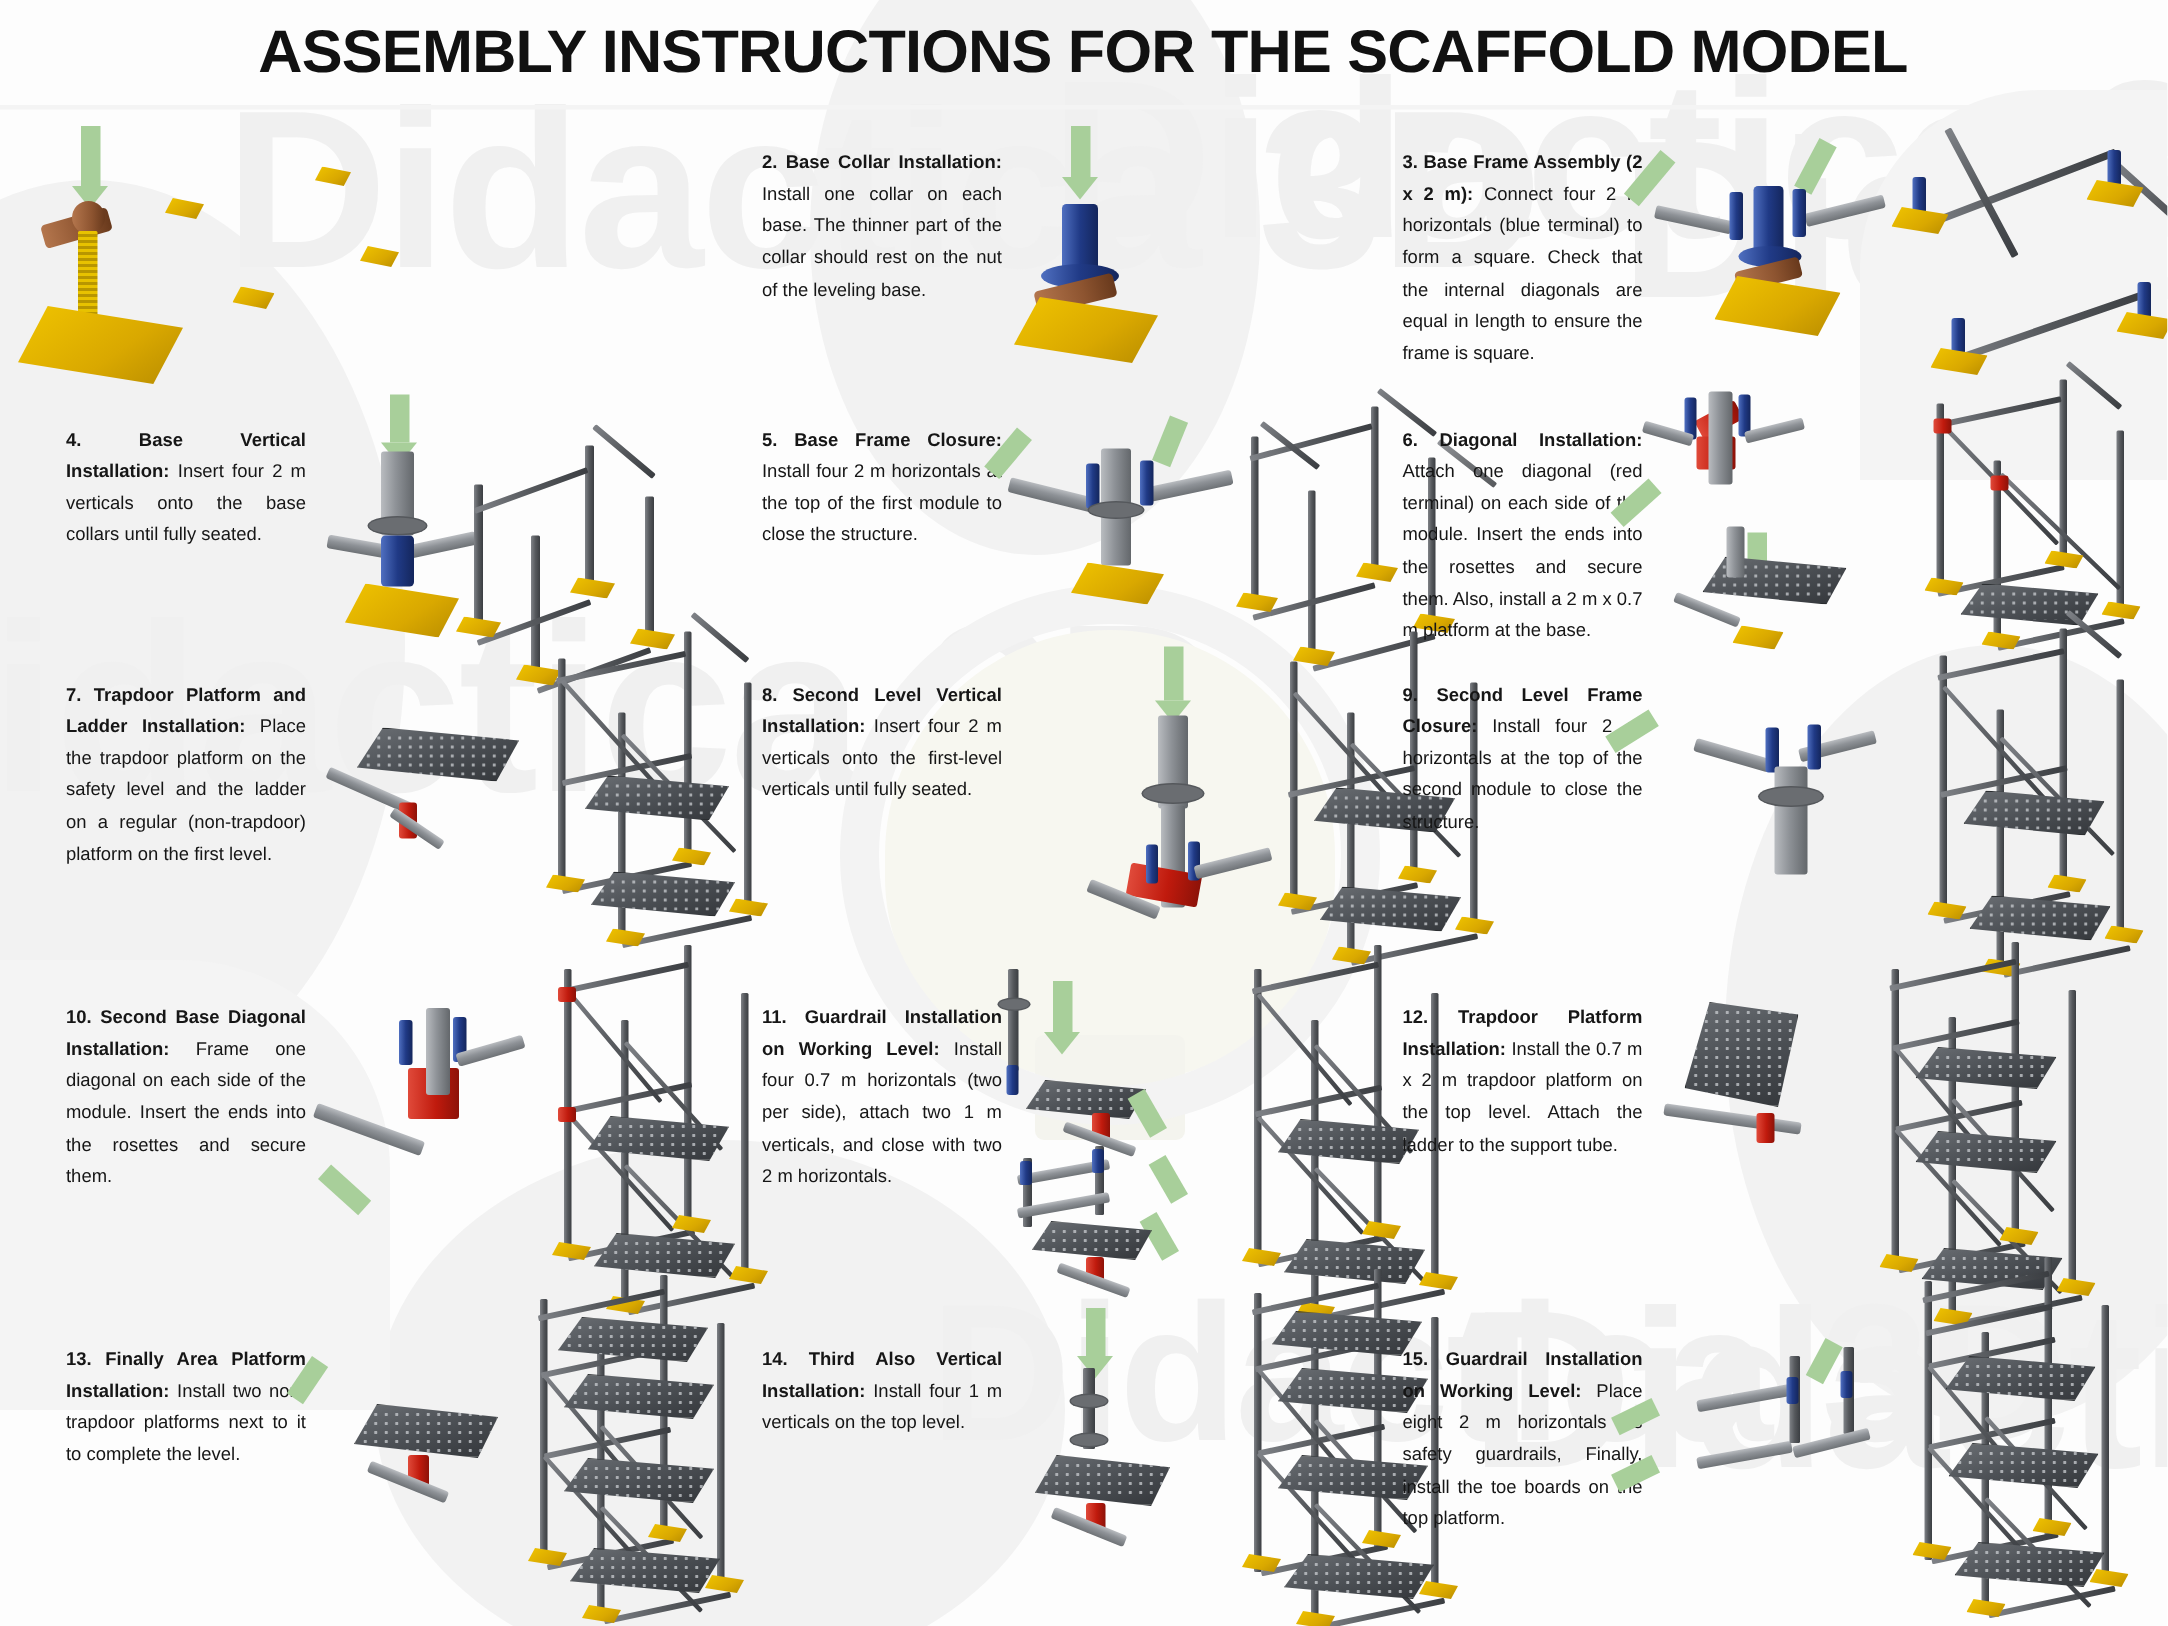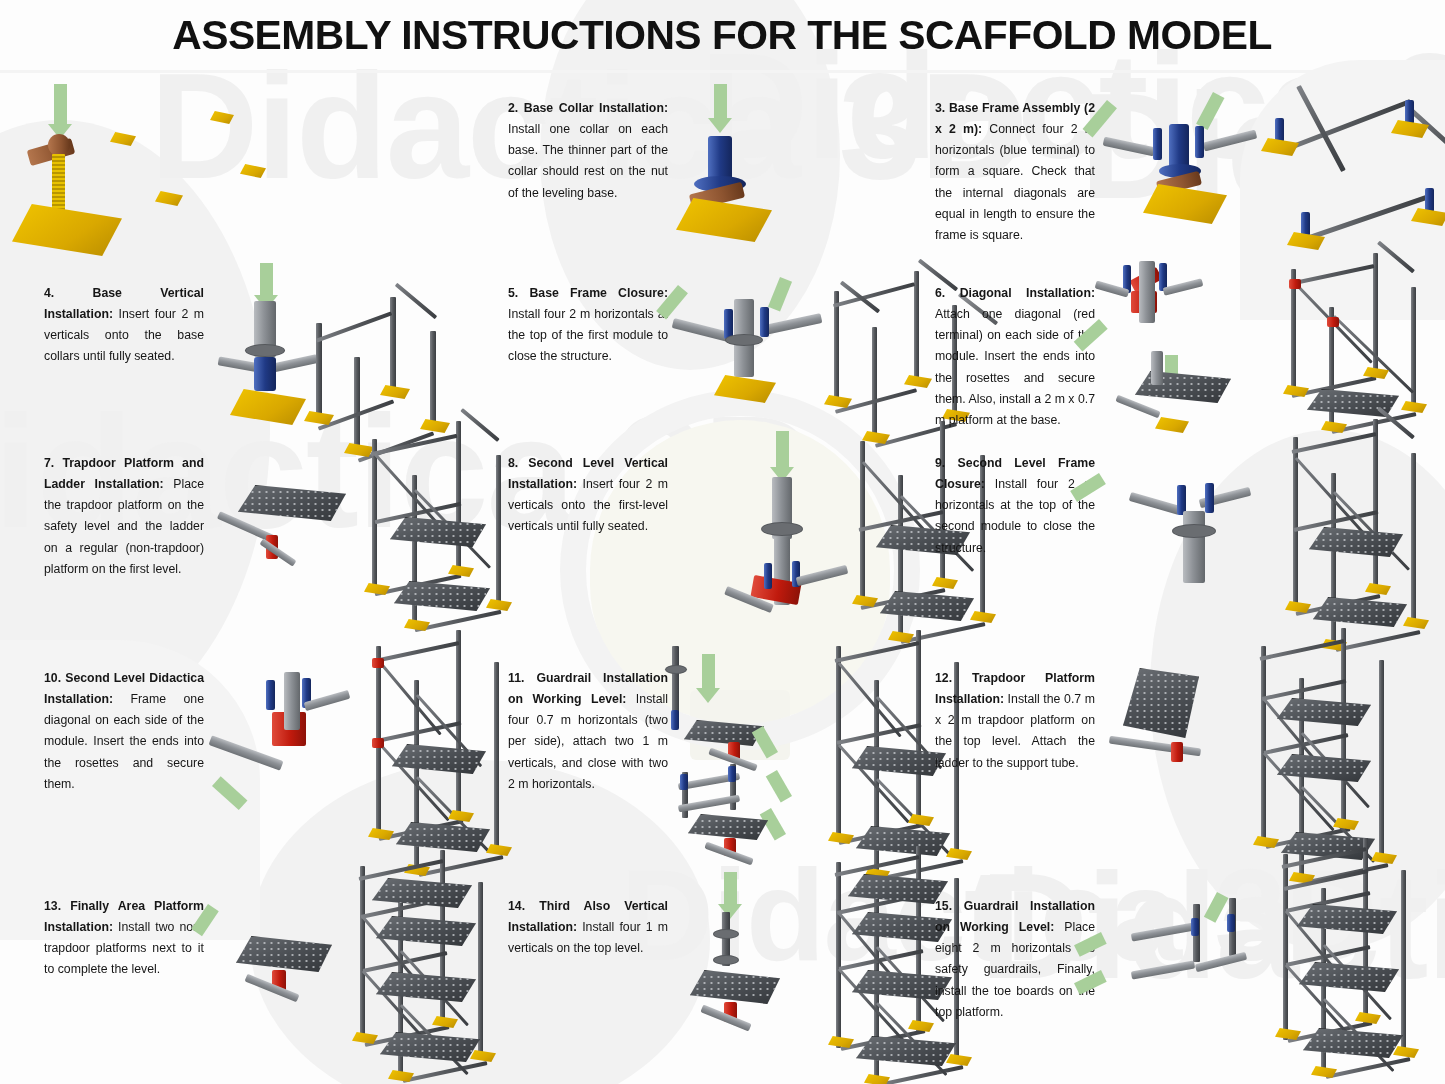--- a/index.html
+++ b/index.html
@@ -547,21 +547,21 @@
         <div class="plate-yellow" style="left:190px; top:170px; width:26px; height:12px; clip-path:polygon(18% 0%,100% 28%,82% 100%,0% 72%);"></div>
         <div class="plate-yellow" style="left:270px; top:152px; width:26px; height:12px; clip-path:polygon(18% 0%,100% 28%,82% 100%,0% 72%);"></div>
         <div class="plate-yellow" style="left:308px; top:186px; width:26px; height:12px; clip-path:polygon(18% 0%,100% 28%,82% 100%,0% 72%);"></div>
         <div class="plate-yellow" style="left:226px; top:208px; width:26px; height:12px; clip-path:polygon(18% 0%,100% 28%,82% 100%,0% 72%);"></div>
       </div>
     </div>
 
     <div class="cell col1">
       <div class="cell-text">
         <b>10.</b>
-        <b>Second Level Didactica Installation:</b><span> Frame one diagonal on each side of the module. Insert the ends into the rosettes and secure them.</span>
+        <b>Second Base Diagonal Installation:</b><span> Frame one diagonal on each side of the module. Insert the ends into the rosettes and secure them.</span>
       </div>
       <div class="cell-art">
         <div class="arrow diag" style="left:8px; top:140px; transform:rotate(-48deg);">
           <i class="shaft" style="height:36px;"></i>
             <i class="head" style="top:36px;"></i>
         </div>
         <div class="tube" style="left:4px; top:102px; width:76px; height:10px; transform:rotate(20deg);"></div>
         <div class="clamp-red" style="left:68px; top:66px; width:34px; height:34px;"></div>
         <div class="collar-blue" style="left:62px; top:34px; width:9px; height:30px;"></div>
         <div class="collar-blue" style="left:98px; top:32px; width:9px; height:30px;"></div>

